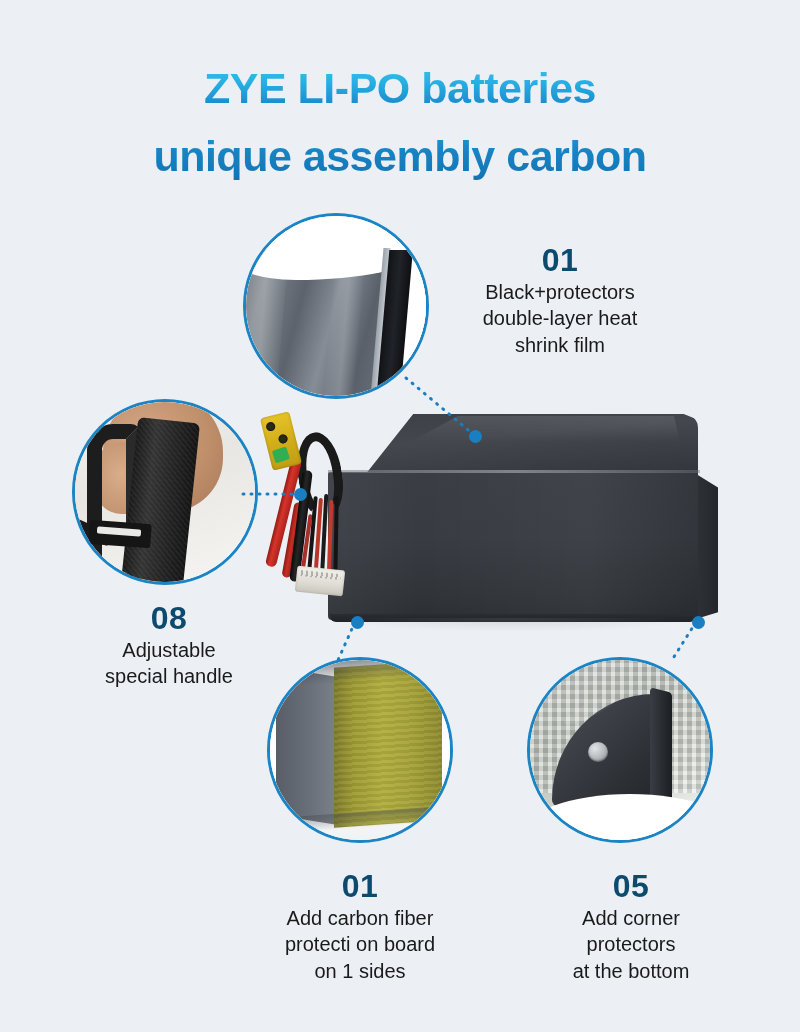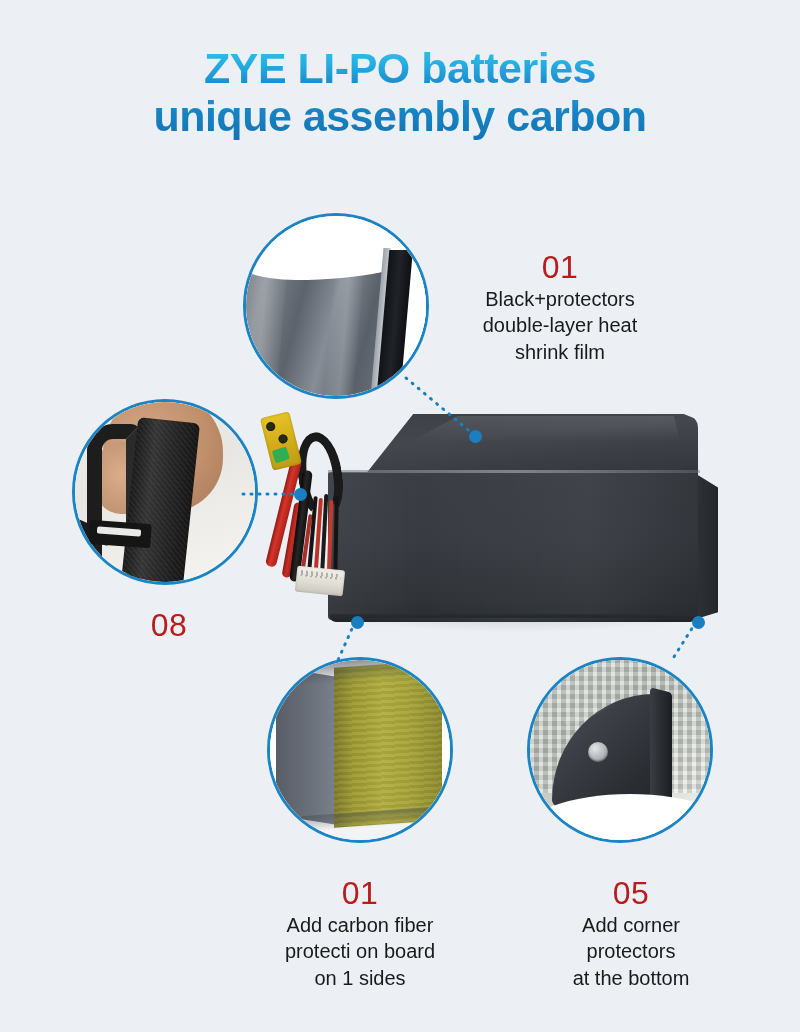--- a/index.html
+++ b/index.html
@@ -33,20 +33,21 @@
     user-select: none;
   }
   .title-line {
     display: block;
     font-weight: bold;
     letter-spacing: -0.5px;
     line-height: 1.12;
     -webkit-background-clip: text;
     background-clip: text;
     color: transparent;
+    margin-top: 20px;
     -webkit-text-fill-color: transparent;
   }
   .title-line-1 {
     font-size: 43px;
     background-image: linear-gradient(to bottom, #35c2ec 0%, #28b2e4 35%, #1d93d2 75%, #1783c3 100%);
   }
   .title-line-2 {
     font-size: 43px;
     background-image: linear-gradient(to bottom, #1f95d4 0%, #1782c2 45%, #1274b5 100%);
   }
@@ -262,25 +263,24 @@
 
   
   .label {
     position: absolute;
     text-align: center;
     user-select: none;
   }
   .label-number {
     display: block;
     font-size: 32px;
-    font-weight: normal;
-    color: #b91c1c;
+    font-weight: bold;
+    color: #0c4a6e;
     line-height: 1.15;
     letter-spacing: 0.5px;
-    margin-top: 7px;
   }
   .label-text {
     display: block;
     font-size: 20px;
     color: #1a1a1a;
     line-height: 1.33;
     white-space: pre-line;
   }
 
   #label-01 { left: 432px; top: 242px; width: 256px; }
@@ -546,20 +546,22 @@
 
   <div class="label" id="label-01">
     <span class="label-number">01</span>
     <span class="label-text">Black+protectors
 double-layer heat
 shrink film</span>
   </div>
 
   <div class="label" id="label-02">
     <span class="label-number">08</span>
+    <span class="label-text">Adjustable
+special handle</span>
   </div>
 
   <div class="label" id="label-03">
     <span class="label-number">01</span>
     <span class="label-text">Add carbon fiber
 protecti on board
 on 1 sides</span>
   </div>
 
   <div class="label" id="label-04">

